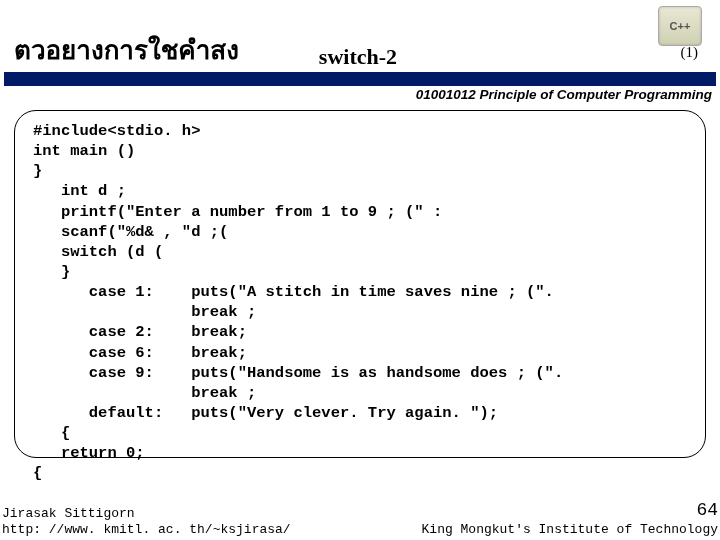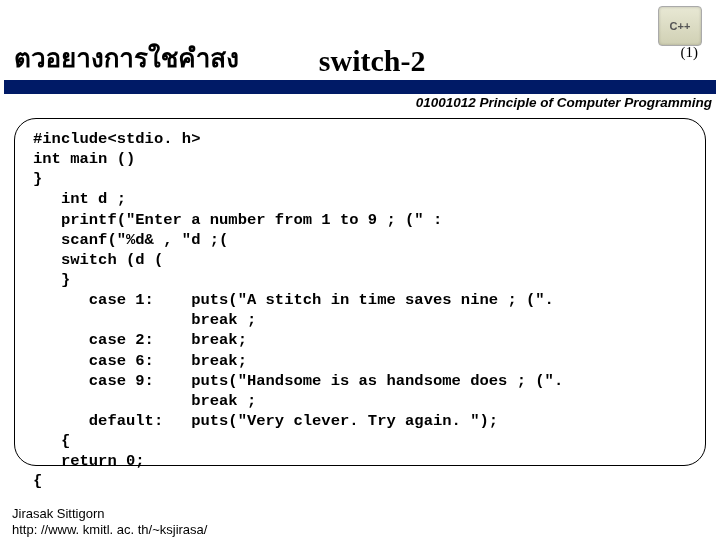--- a/index.html
+++ b/index.html
@@ -19,21 +19,21 @@
   }
   .title-left {
     font-size: 26px;
     font-weight: bold;
     color: #000;
     font-family: "Tahoma", Arial, sans-serif;
     flex: 0 0 auto;
     margin-right: 80px;
   }
   .title-center {
-    font-size: 30px;
+    font-size: 22px;
     font-weight: bold;
     color: #000;
     font-family: "Times New Roman", serif;
     margin-top: 36px;
   }
   .cpp-badge {
     position: absolute;
     right: 18px;
     top: 6px;
     width: 44px;
@@ -86,22 +86,22 @@
     color: #000;
   }
   .footer {
     position: absolute;
     bottom: 2px;
     left: 0;
     right: 0;
     display: flex;
     justify-content: space-between;
     align-items: flex-end;
-    padding: 0 12px;
-    font-family: Liberation Sans, sans-serif;
+    padding: 0 2px;
+    font-family: Liberation Mono, monospace;
   }
   .footer-left {
     font-size: 13px;
     line-height: 1.25;
   }
   .footer-right {
     text-align: right;
     font-size: 13px;
     line-height: 1.25;
   }
@@ -143,13 +143,17 @@
    {
    return 0;
 {</pre>
 </div>
 
 <div class="footer">
   <div class="footer-left">
     <div>Jirasak Sittigorn</div>
     <div>http: //www. kmitl. ac. th/~ksjirasa/</div>
   </div>
+  <div class="footer-right">
+    <span class="pg-num">64</span>
+    <span>King Mongkut's Institute of Technology</span>
+  </div>
 </div>
 
 </body></html>

